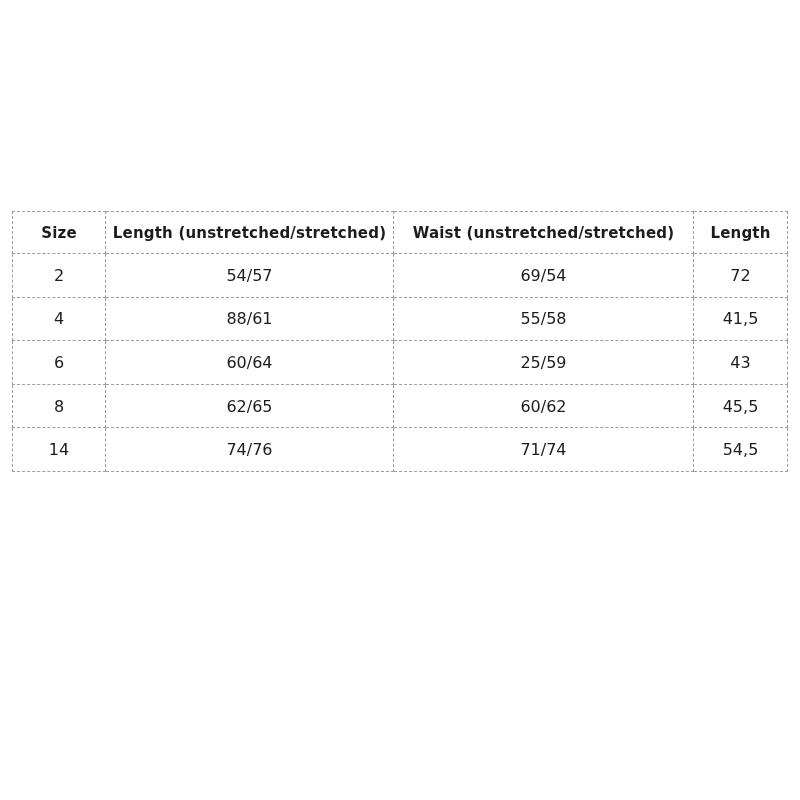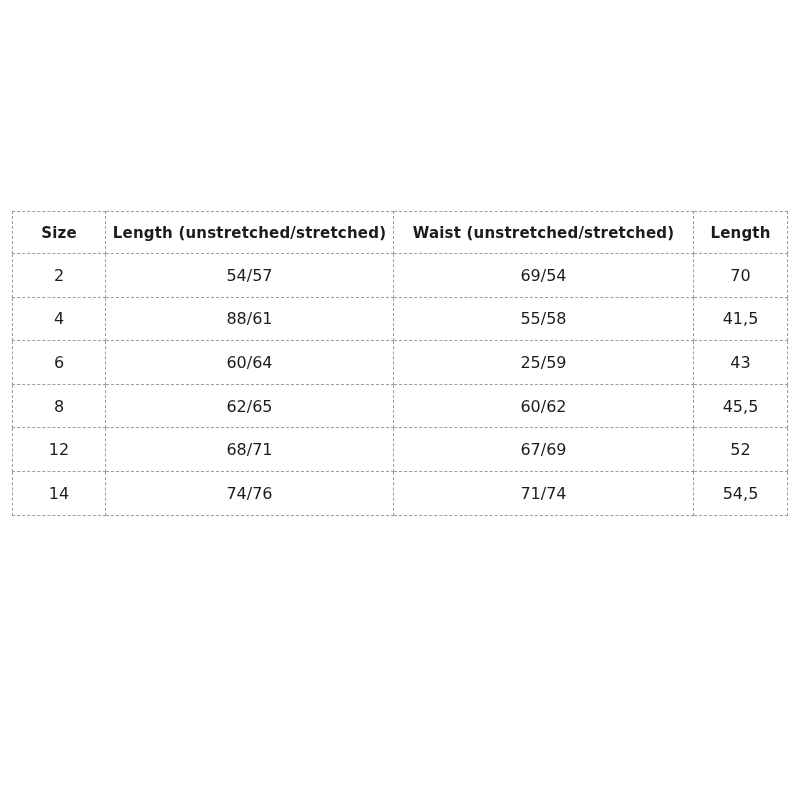--- a/index.html
+++ b/index.html
@@ -71,47 +71,41 @@
         <th>Length (unstretched/stretched)</th>
         <th>Waist (unstretched/stretched)</th>
         <th>Length</th>
       </tr>
     </thead>
     <tbody>
       <tr>
         <td>2</td>
         <td>54/57</td>
         <td>69/54</td>
-        <td>70</td>
+        <td>72</td>
       </tr>
       <tr>
         <td>4</td>
         <td>88/61</td>
         <td>55/58</td>
         <td>41,5</td>
       </tr>
       <tr>
         <td>6</td>
         <td>60/64</td>
         <td>25/59</td>
         <td>43</td>
       </tr>
       <tr>
         <td>8</td>
         <td>62/65</td>
         <td>60/62</td>
         <td>45,5</td>
       </tr>
       <tr>
-        <td>12</td>
-        <td>68/71</td>
-        <td>67/69</td>
-        <td>52</td>
-      </tr>
-      <tr>
         <td>14</td>
         <td>74/76</td>
         <td>71/74</td>
         <td>54,5</td>
       </tr>
     </tbody>
   </table>
 </div>
 
 </body></html>

